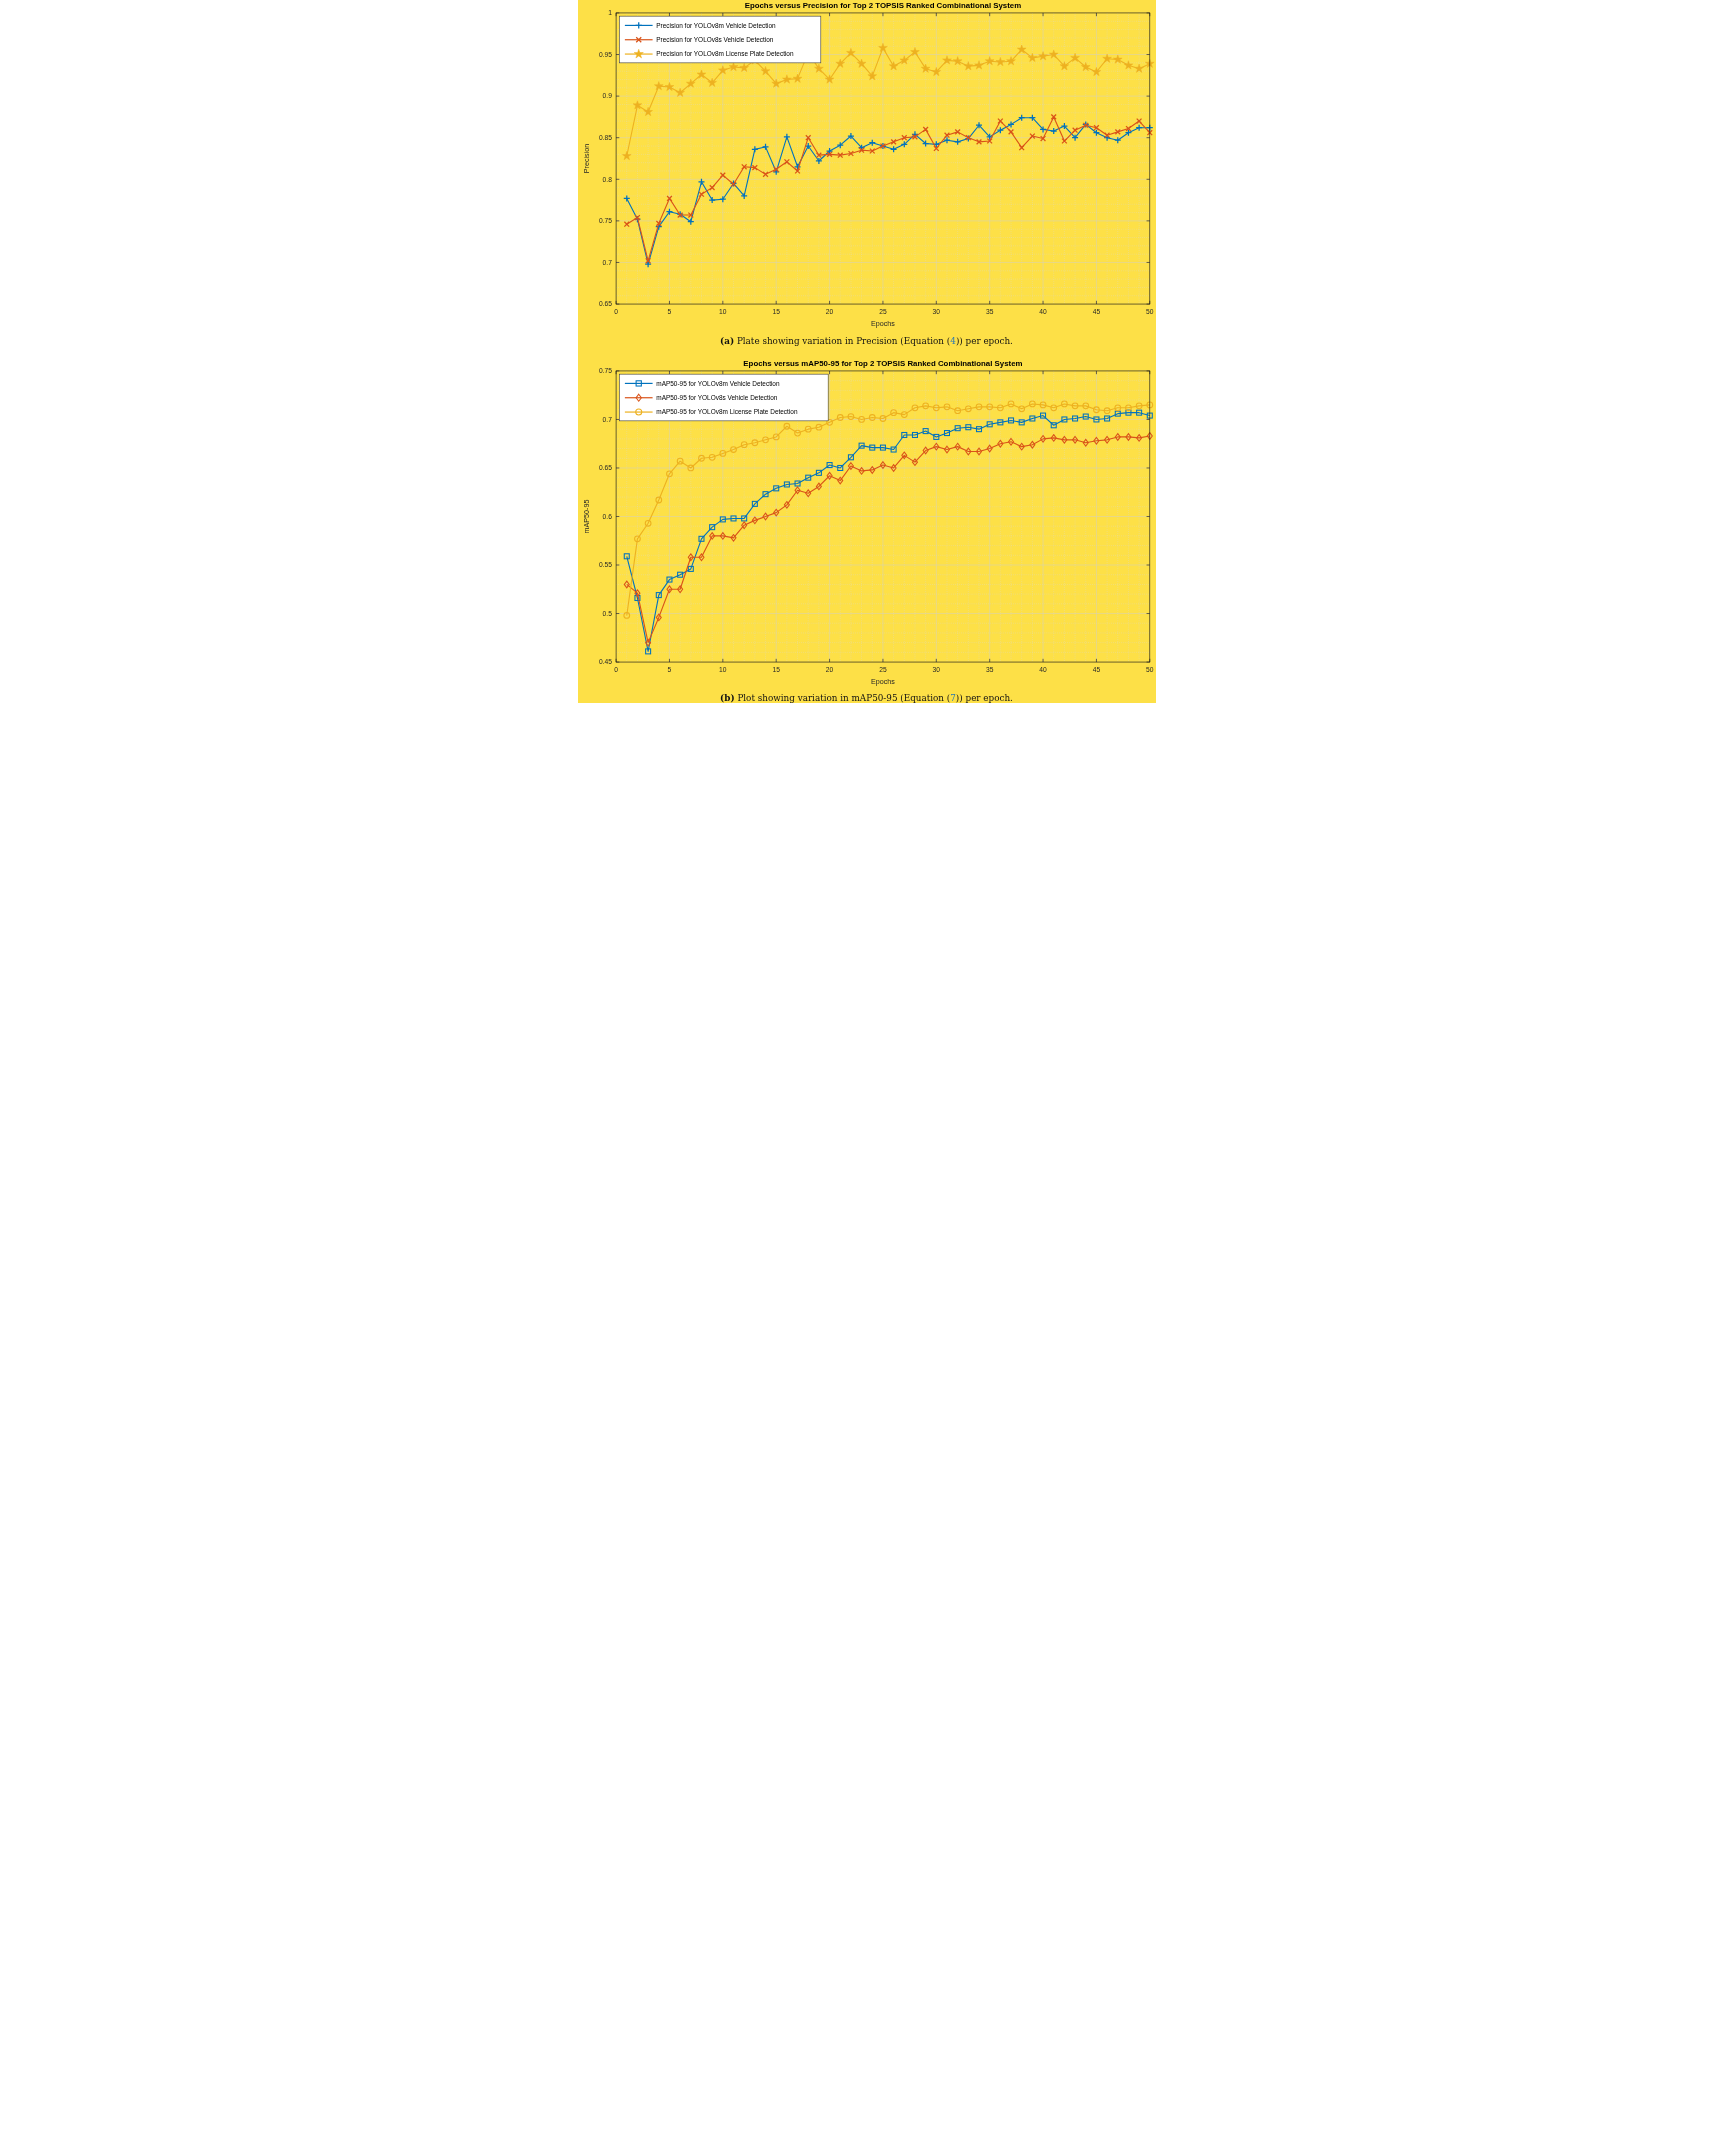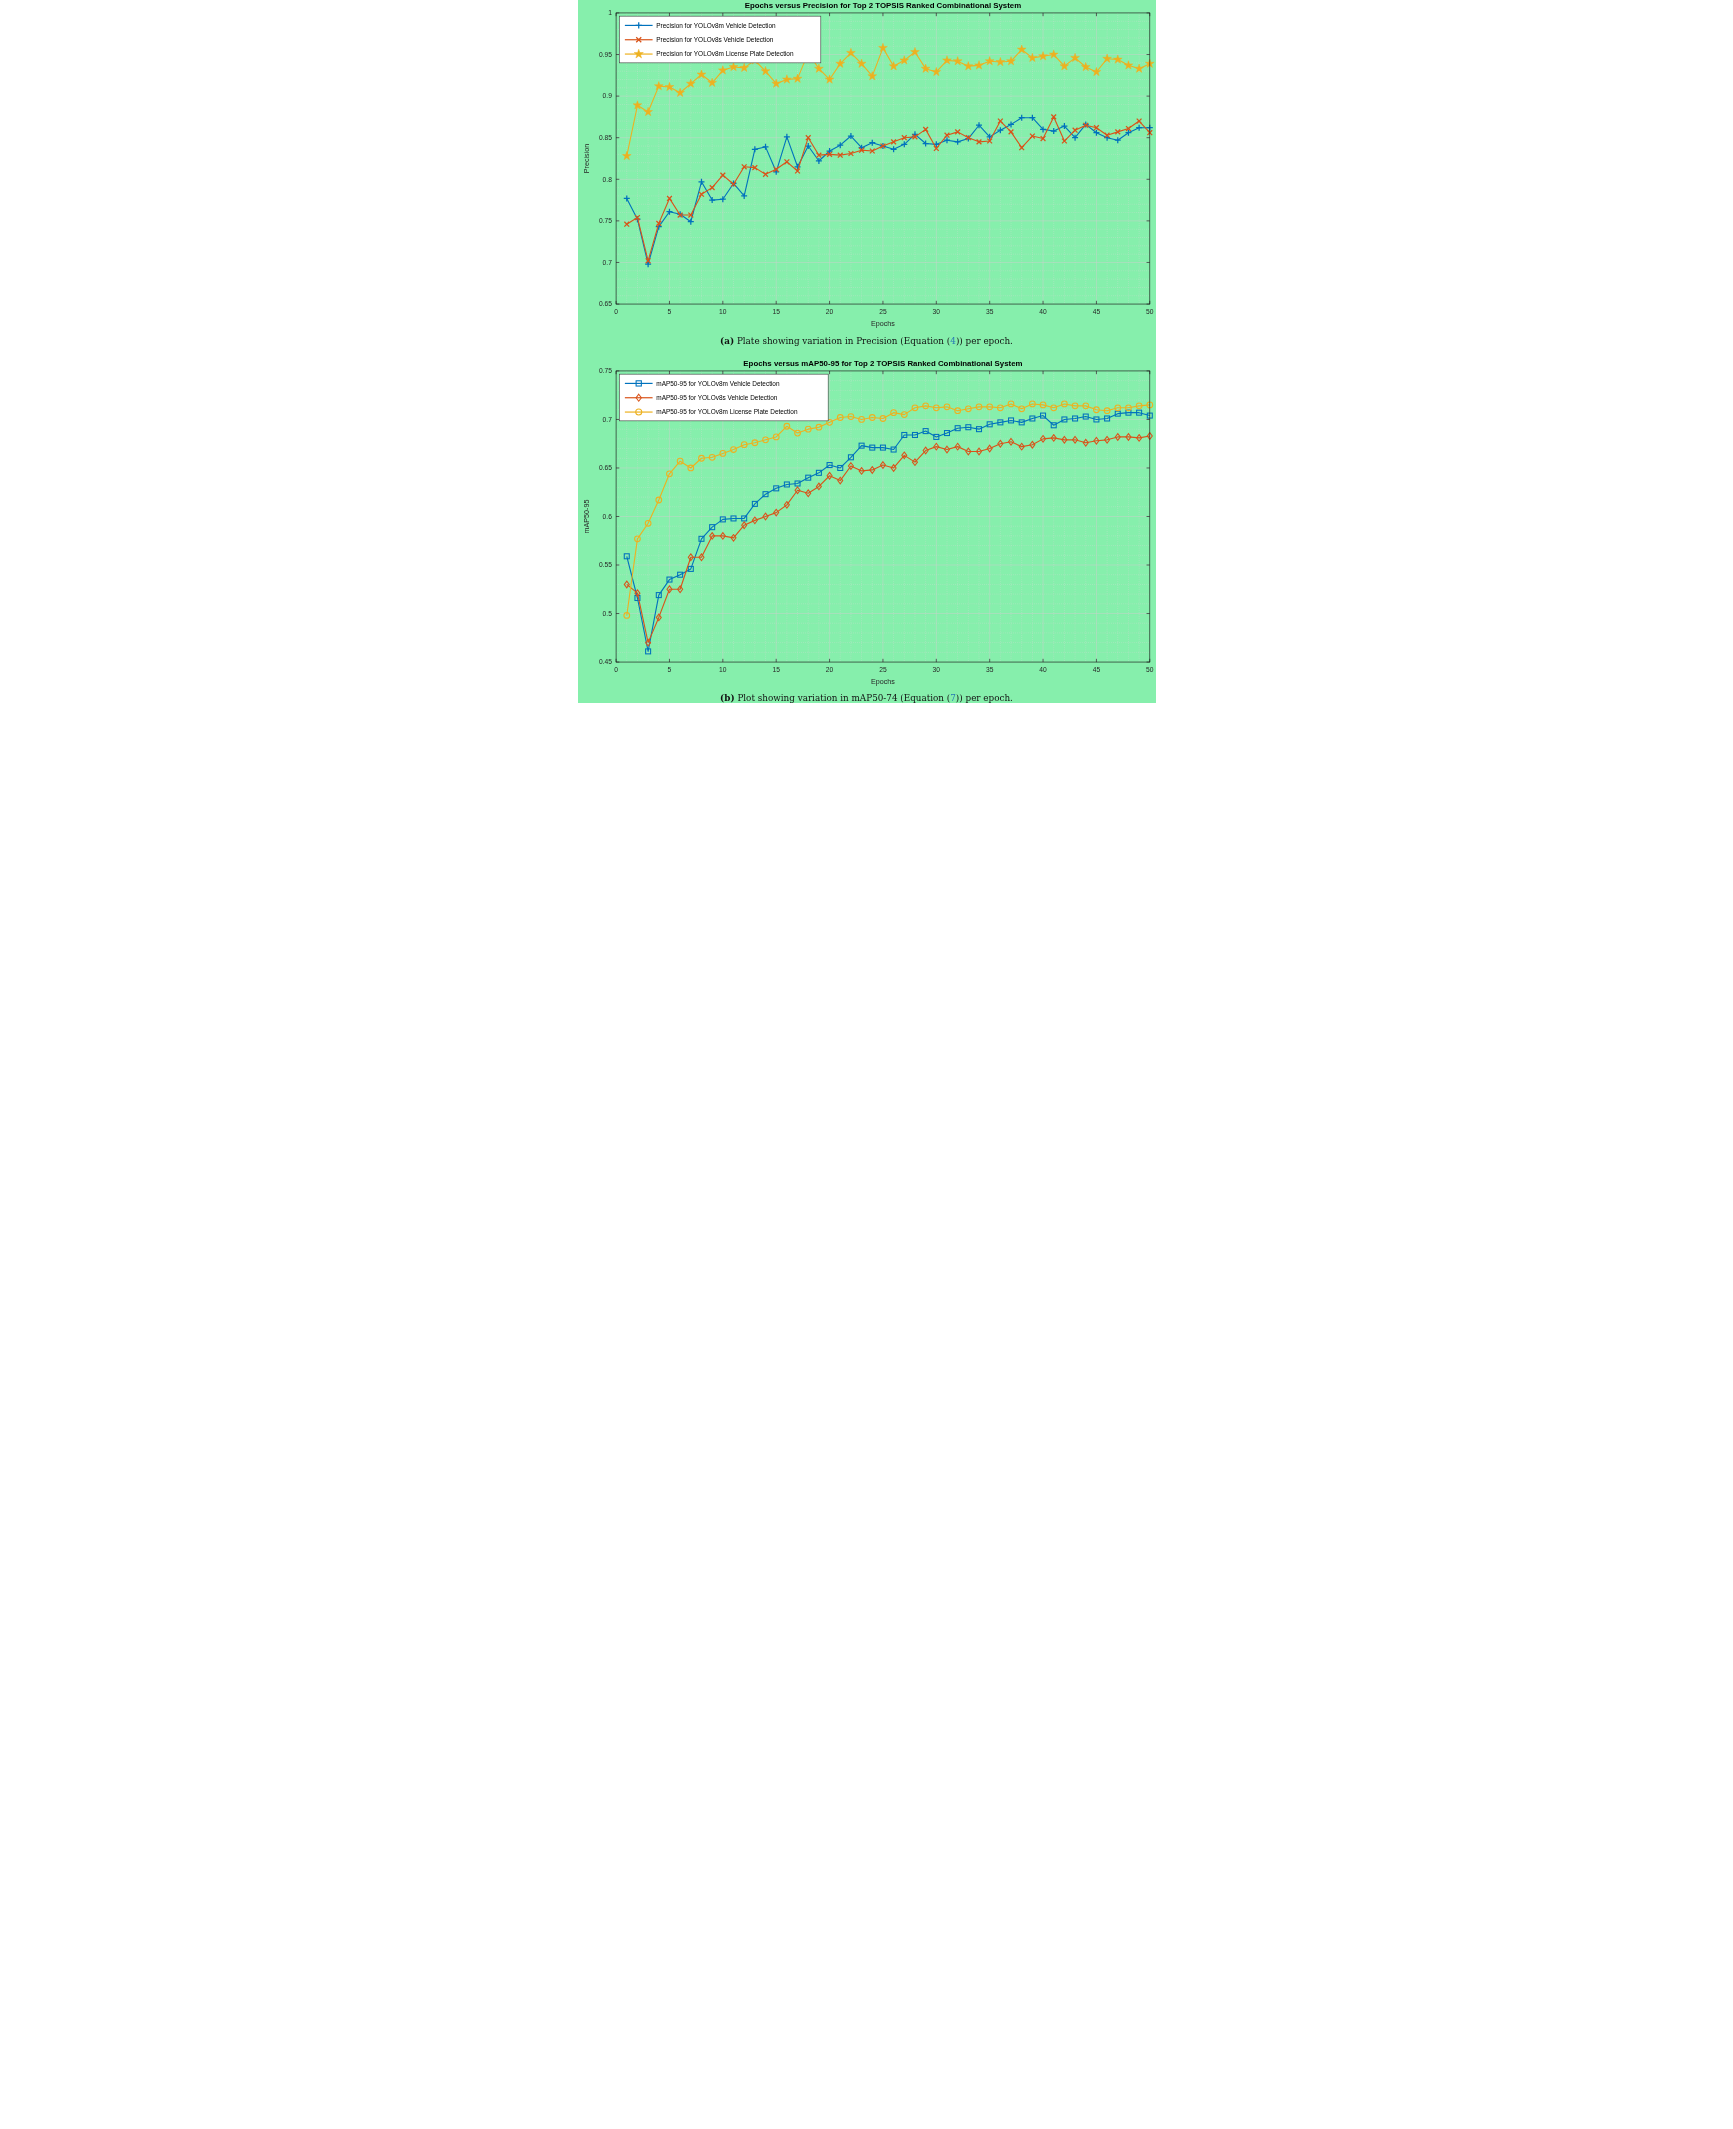--- a/index.html
+++ b/index.html
@@ -1,16 +1,16 @@
 <!DOCTYPE html>
 <html style="font-size:7.4px"><head>
 <meta charset="utf-8">
 <style>
   html,body{margin:0;padding:0;background:#ffffff;}
-  #page{width:578px;margin:0 auto;background:#86efac;font-family:"Liberation Sans",sans-serif;}
+  #page{width:578px;margin:0 auto;background:#fde047;font-family:"Liberation Sans",sans-serif;}
   .chart-block{position:relative;width:578px;}
   svg{display:block;}
   .caption{font-family:"DejaVu Serif","Liberation Serif",serif;font-size:8.8px;color:#111;text-align:center;margin:6.5px 0 12px 0;}
   .caption .cap-label{font-weight:bold;}
   .caption .eqlink{color:#2778b5;text-decoration:none;cursor:pointer;}
 </style>
 </head>
 <body>
 
 <div id="page">
@@ -690,16 +690,16 @@
             <g>
               <line x1="101" y1="117" x2="161" y2="117" stroke="#EDB120" stroke-width="2.6"></line>
               <circle cx="131" cy="117" r="6.510000000000001" stroke="#EDB120" stroke-width="2.3" fill="none"></circle>
               <text x="169" y="122" font-size="14" fill="#000">mAP50-95 for YOLOv8m License Plate Detection</text>
             </g>
           </g>
         </g>
       </svg>
   </div>
 
-  <p class="caption"><span class="cap-label">(b)</span><span> Plot showing variation in mAP50-74 (Equation (</span><a class="eqlink">7</a><span>)) per epoch.</span></p>
+  <p class="caption"><span class="cap-label">(b)</span><span> Plot showing variation in mAP50-95 (Equation (</span><a class="eqlink">7</a><span>)) per epoch.</span></p>
 
 </div>
 
 
 </body></html>

